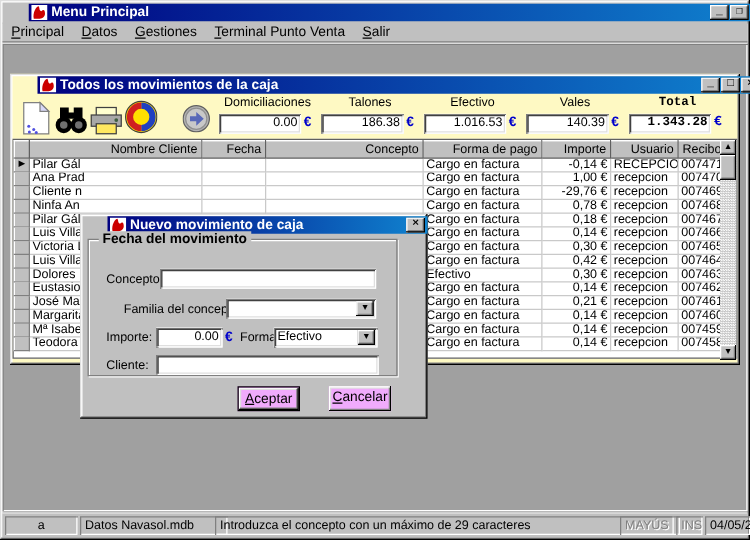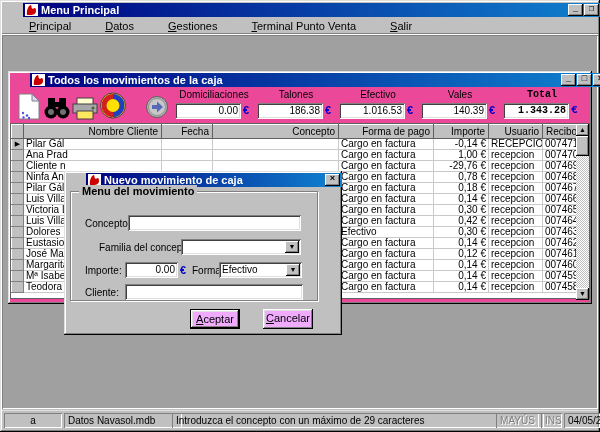--- a/index.html
+++ b/index.html
@@ -16,27 +16,27 @@
 
   .titlebar { background:linear-gradient(90deg,#000080,#1084d0); color:#fff; font-weight:bold;
               display:flex; align-items:center; padding:0 2px; overflow:hidden;margin-left:20px; }
   .titlebar .t-icon { width:13px; height:12px; margin-right:3px; flex:0 0 auto; }
   .tb-btns { margin-left:auto; display:flex; gap:1px; }
   .tb-btn { width:15px; height:12px; background:#c0c0c0; box-shadow: inset -1px -1px 0 #000, inset 1px 1px 0 #fff, inset -2px -2px 0 #808080;
             font-size:9px; line-height:11px; text-align:center; color:#000; font-weight:bold; font-family:"Liberation Mono",monospace; }
 
   .menubar { position:absolute; left:2px; top:18px; width:596px; height:16px; background:#c0c0c0;
              display:flex; align-items:center; border-bottom:1px solid #808080; box-shadow:0 1px 0 #fff; }
-  .menu-item { display:inline-block; padding:12px 7px; cursor:default;margin-left:20px; }
+  .menu-item { display:inline-block; padding:12px 7px; cursor:default; }
   .menu-item::first-letter { text-decoration:underline; }
 
   .mdi { position:absolute; left:2px; top:35px; width:596px; height:374px; background:#a0a0a0;
          box-shadow: inset 1px 1px 0 #808080, inset -1px -1px 0 #fff; }
 
-  .childwin { position:absolute; left:6px; top:36px; width:584px; height:233px; background:#ec4899; }
+  .childwin { position:absolute; left:6px; top:24px; width:584px; height:233px; background:#fef9c3; }
 
   .totgroup { position:absolute; top:18px; width:82px; }
   .totgroup .tlabel { display:block; text-align:center; font-size:10px; height:13px; white-space:nowrap; }
   .totgroup.total .tlabel { font-weight:bold; }
   .totbox { position:absolute; left:2px; top:14px; width:66px; height:16px; text-align:right; padding:2px 3px 0 0; font-size:10px; }
   .totgroup.total .totbox { font-weight:bold; }
   .teuro { position:absolute; left:70px; top:15px; color:#0000cc; font-weight:bold; font-size:11px; }
 
   .toolicon { position:absolute; top:22px; width:26px; height:27px; cursor:pointer; }
 
@@ -307,21 +307,21 @@
                 <td class="num">0,14 €</td>
                 <td>recepcion</td>
                 <td>007462</td>
               </tr>
               <tr>
                 <td class="selcol"></td>
                 <td>José Mar</td>
                 <td></td>
                 <td class="fragright">21:09</td>
                 <td>Cargo en factura</td>
-                <td class="num">0,12 €</td>
+                <td class="num">0,21 €</td>
                 <td>recepcion</td>
                 <td>007461</td>
               </tr>
               <tr>
                 <td class="selcol"></td>
                 <td>Margarita</td>
                 <td></td>
                 <td class="fragright">19:01</td>
                 <td>Cargo en factura</td>
                 <td class="num">0,14 €</td>
@@ -365,21 +365,21 @@
           <rect x="0" y="0" width="13" height="12" fill="#fff"></rect>
           <path d="M2 11 C1 6 4 1 6 1 c1 2 0 3 2 4 c2 -2 3 -1 3 2 c0 3 -3 4 -5 4 z" fill="#cc0000"></path>
         </svg>
         <span>Nuevo movimiento de caja</span>
         <span class="tb-btns">
           <span class="tb-btn">×</span>
         </span>
       </div>
 
       <div class="dlg-group">
-        <span class="dlg-group-label">Menu del movimiento</span>
+        <span class="dlg-group-label">Fecha del movimiento</span>
 
         <span class="dlg-label" style="left:14px;top:26px;">Concepto:</span>
         <div class="dlg-input sunken" style="left:57px;top:23px;width:173px;"></div>
 
         <span class="dlg-label" style="left:14px;top:50px;padding-left:14px;">Familia del concepto:</span>
         <div class="dlg-input sunken" style="left:110px;top:47px;width:120px;">
           <span></span>
           <span class="combo-arrow">▼</span>
         </div>
 

